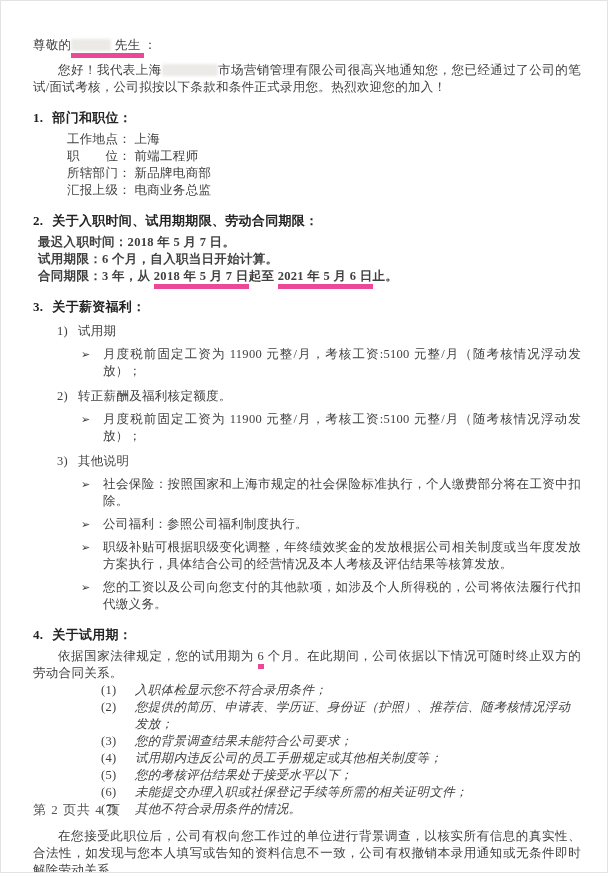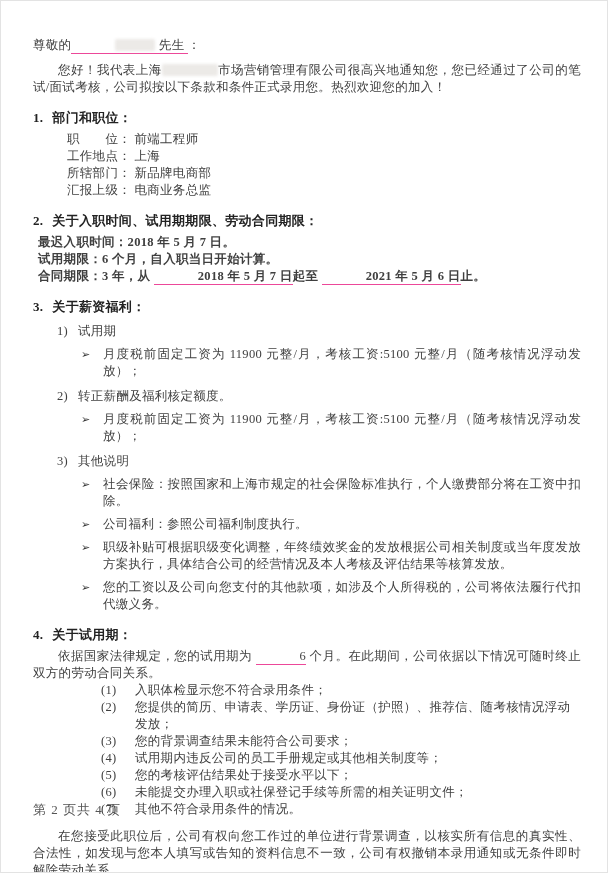--- a/index.html
+++ b/index.html
@@ -13,21 +13,21 @@
     box-sizing:border-box;
     border:1px solid #e3e3e3;
   }
   .page{
     padding:36px 26px 0 30px;
     font-size:12.5px;
     line-height:17px;
     letter-spacing:0.3px;
   }
   .greeting{margin:0 0 2px 2px;}
-  .ul{border-bottom:1px solid #ec4899;padding-bottom:1px;padding-left:44px;}
+  .ul{border-bottom:5px solid #ec4899;padding-bottom:1px;}
   .redact{
     display:inline-block;height:12px;border-radius:2px;
     background:#eceae7;filter:blur(1.5px);vertical-align:-2px;
   }
   .redact.name{width:40px;}
   .redact.company{width:56px;}
   .para{
     text-align:justify;
     text-indent:2em;
     margin:8px 0 0 2px;
@@ -45,21 +45,21 @@
   .bullet{
     display:flex;
     margin:6px 0 0 50px;
   }
   .bullet .glyph{
     flex:0 0 22px;font-size:11px;color:#333;line-height:17px;
   }
   .bullet .btext{flex:1;text-align:justify;}
   .cond{display:flex;margin-left:70px;}
   .cond .cno{flex:0 0 34px;}
-  .cond .ctext{flex:1;}
+  .cond .ctext{flex:1;font-style:italic;}
   .s4-para{margin-top:10px;}
   .footer{
     position:absolute;left:32px;top:800px;
     font-size:13px;color:#555;letter-spacing:1px;
   }
 </style>
 </head>
 <body>
 
 <div class="page">
@@ -70,26 +70,26 @@
 
   <p class="para">
     <span>您好！我代表上海</span><span class="redact company"></span><span>市场营销管理有限公司很高兴地通知您，您已经通过了公司的笔试/面试考核，公司拟按以下条款和条件正式录用您。热烈欢迎您的加入！</span>
   </p>
 
   <div class="heading">
     <span>1.</span>
     <span>部门和职位：</span>
   </div>
   <div class="kv-row">
+    <span class="kv-label">工作地点：</span>
+    <span>上海</span>
+  </div>
+  <div class="kv-row">
     <span class="kv-label">职　　位：</span>
     <span>前端工程师</span>
-  </div>
-  <div class="kv-row">
-    <span class="kv-label">工作地点：</span>
-    <span>上海</span>
   </div>
   <div class="kv-row">
     <span class="kv-label">所辖部门：</span>
     <span>新品牌电商部</span>
   </div>
   <div class="kv-row">
     <span class="kv-label">汇报上级：</span>
     <span>电商业务总监</span>
   </div>
 

